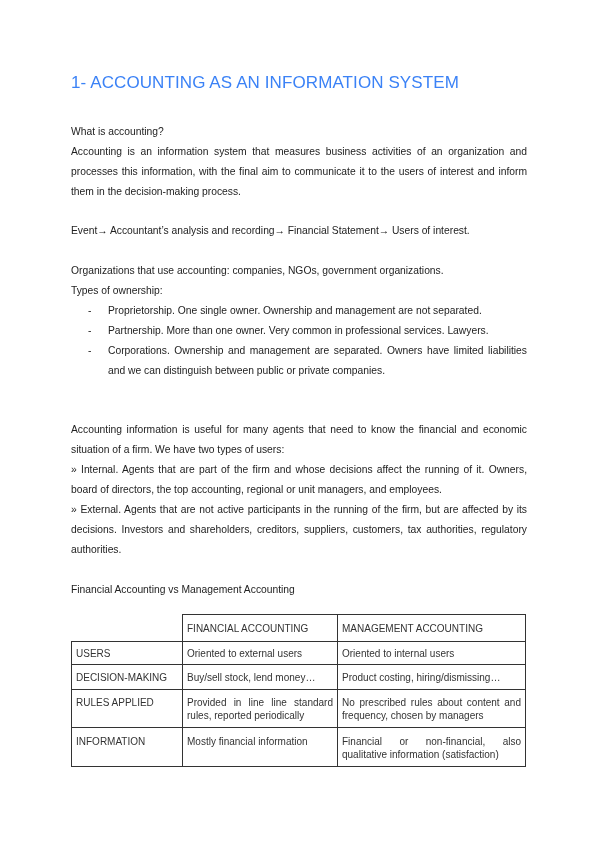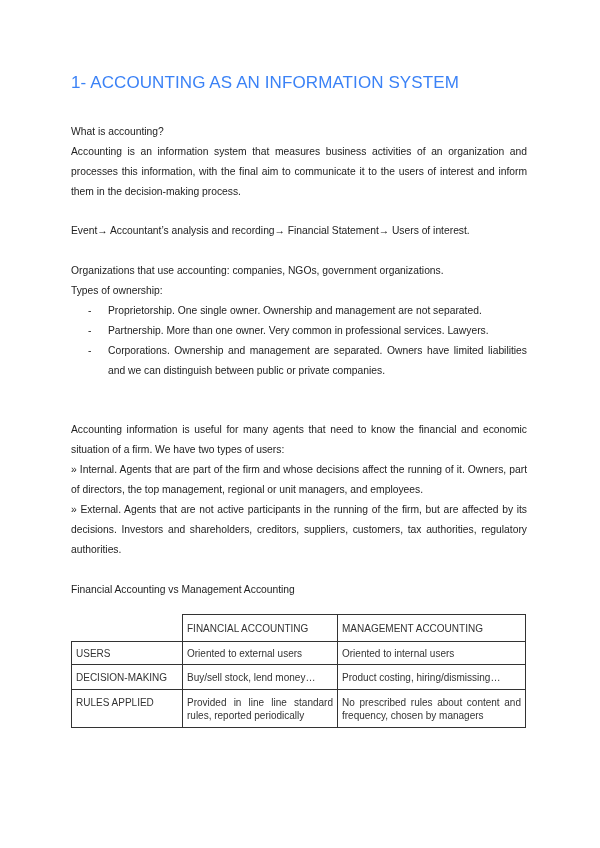--- a/index.html
+++ b/index.html
@@ -64,21 +64,21 @@
       <span class="dash">-</span>
       <span class="just-line">Partnership. More than one owner. Very common in professional services. Lawyers.</span>
     </li>
     <li>
       <span class="dash">-</span>
       <span class="just-line">Corporations. Ownership and management are separated. Owners have limited liabilities and we can distinguish between public or private companies.</span>
     </li>
   </ul>
 
   <p class="txt just" style="top:420px;">Accounting information is useful for many agents that need to know the financial and economic situation of a firm. We have two types of users:</p>
-  <p class="txt just" style="top:460px;">» Internal. Agents that are part of the firm and whose decisions affect the running of it. Owners, part of directors, the top management, regional or unit managers, and employees.</p>
+  <p class="txt just" style="top:460px;">» Internal. Agents that are part of the firm and whose decisions affect the running of it. Owners, board of directors, the top accounting, regional or unit managers, and employees.</p>
   <p class="txt just" style="top:500px;">» External. Agents that are not active participants in the running of the firm, but are affected by its decisions. Investors and shareholders, creditors, suppliers, customers, tax authorities, regulatory authorities.</p>
 
   <p class="line" style="top:580px;">Financial Accounting vs Management Accounting</p>
 
   <table class="cmp">
     <tbody>
         <tr>
       <td class="c1 empty"></td>
       <td class="c2" style="padding-top:7px;padding-bottom:6px;">FINANCIAL ACCOUNTING</td>
       <td class="c3" style="padding-top:7px;padding-bottom:6px;">MANAGEMENT ACCOUNTING</td>
@@ -91,16 +91,21 @@
     <tr>
       <td class="c1" style="padding-top:6px;padding-bottom:5px;">DECISION-MAKING</td>
       <td class="c2" style="padding-top:6px;padding-bottom:5px;">Buy/sell stock, lend money…</td>
       <td class="c3" style="padding-top:6px;padding-bottom:5px;">Product costing, hiring/dismissing…</td>
     </tr>
     <tr>
       <td class="c1" style="padding-top:6px;padding-bottom:5px;">RULES APPLIED</td>
       <td class="c2 justify" style="padding-top:6px;padding-bottom:5px;">Provided in line line standard rules, reported periodically</td>
       <td class="c3 justify" style="padding-top:6px;padding-bottom:5px;">No prescribed rules about content and frequency, chosen by managers</td>
     </tr>
+    <tr>
+      <td class="c1" style="padding-top:7px;padding-bottom:5px;">INFORMATION</td>
+      <td class="c2" style="padding-top:7px;padding-bottom:5px;">Mostly financial information</td>
+      <td class="c3 justify" style="padding-top:7px;padding-bottom:5px;">Financial or non-financial, also qualitative information (satisfaction)</td>
+    </tr>
   </tbody>
     </table>
 
 </div>
 
 </body></html>

